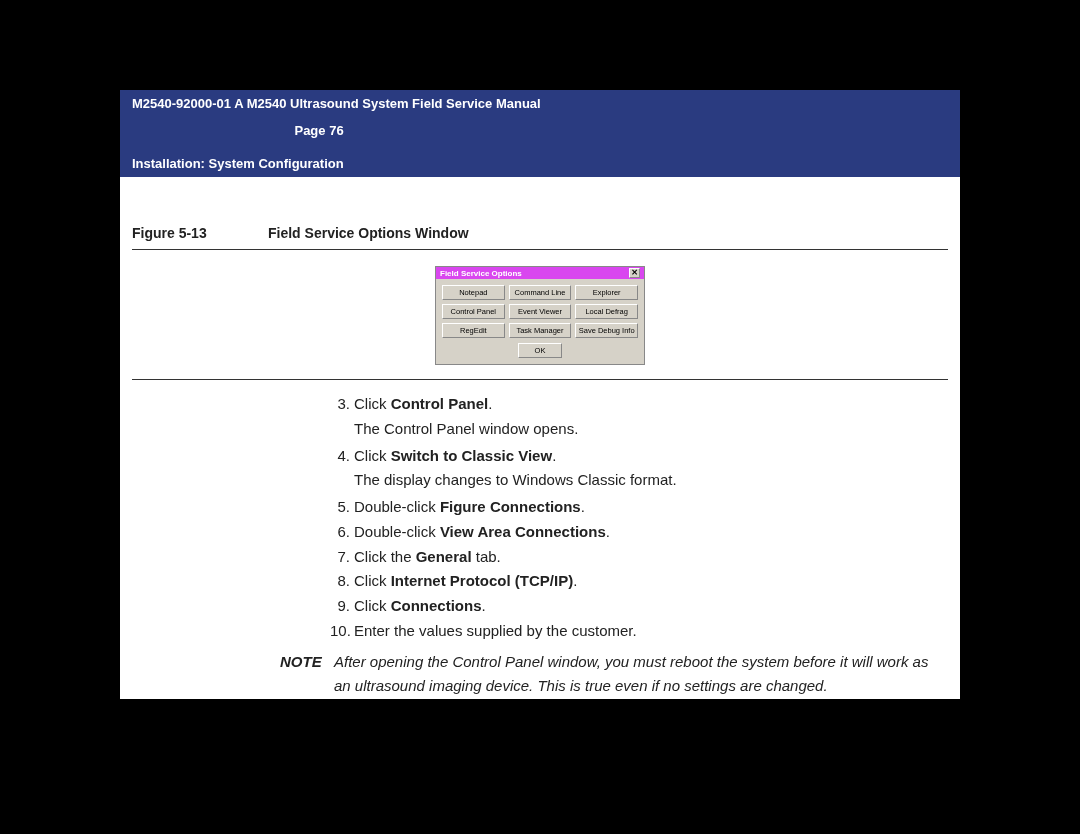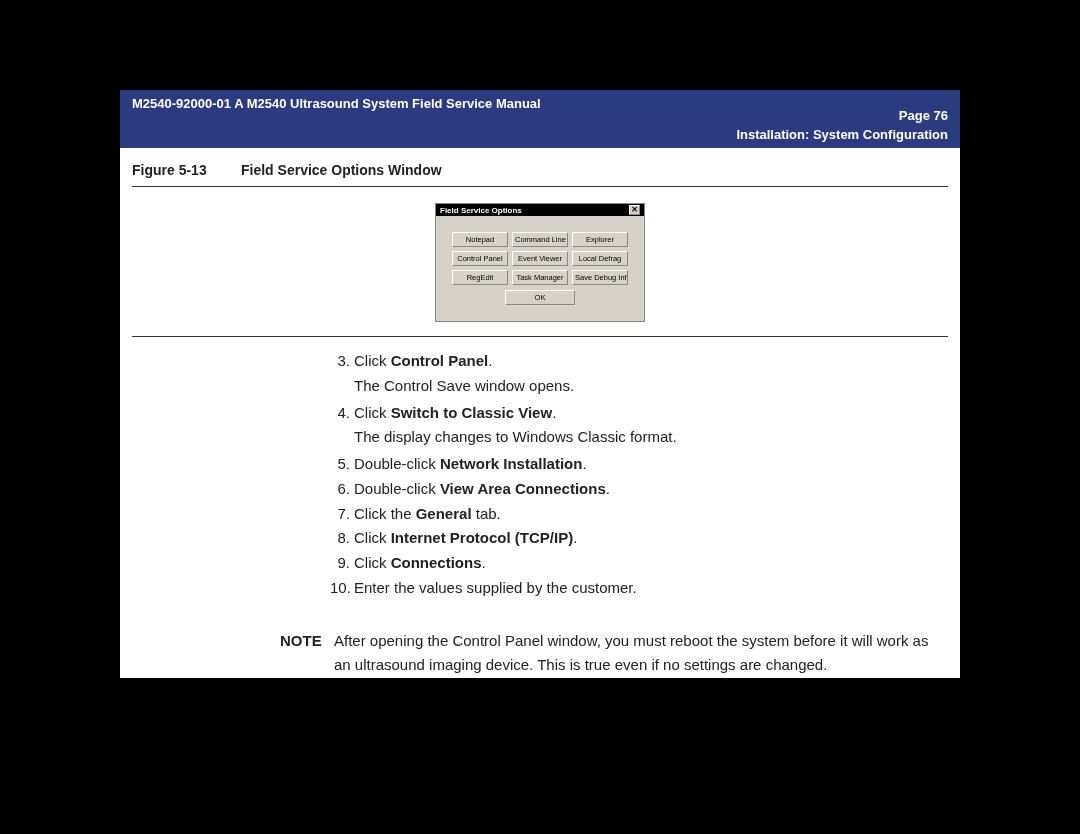--- a/index.html
+++ b/index.html
@@ -1,42 +1,42 @@
 <!DOCTYPE html>
 <html><head>
   <meta charset="utf-8">
   <style>
     * { box-sizing: border-box; margin: 0; padding: 0; }
     body { background: #000; width: 1080px; height: 834px; font-family: "Gill Sans", "Gill Sans MT", "Segoe UI", sans-serif; }
     .page { background: #fff; margin: 90px 120px 0 120px; }
-    .header-bar { background: #2a3b80; color: #fff; padding: 6px 12px; display: flex; justify-content: space-between; align-items: flex-start; font-size: 13px; }
+    .header-bar { background: #2a3b80; color: #fff; padding: 6px 12px; display: flex; justify-content: space-between; align-items: flex-start; font-size: 13px; flex-direction: column; }
     .header-left { font-weight: bold; }
     .header-right { text-align: right; font-weight: bold; }
     .header-page { display: block; margin-top: 12px; }
-    .header-section { display: block; margin-top: 4px; }
+    .header-section { display: block; margin-top: 18px; }
     .figure-row { display: flex; padding: 14px 12px 8px 12px; font-size: 14px; color: #222; align-items: baseline; }
-    .figure-label { font-weight: bold; width: 109px; flex-shrink: 0; }
+    .figure-label { font-weight: bold; width: 136px; flex-shrink: 0; margin-top: 34px; }
     .figure-title { font-weight: bold; }
     .rule { border: none; border-top: 1.5px solid #333; margin: 0 12px; }
     .embedded-area { display: flex; justify-content: center; padding: 16px 0 14px 0; }
     .win { width: 210px; background: #d6d2c8; border: 1px solid #888; font-size: 8px; font-family: Tahoma, sans-serif; }
-    .win-title { background: #000000; color: #fff; padding: 1px 4px; display: flex; justify-content: space-between; align-items: center; font-weight: bold; font-size: 8px; }
+    .win-title { background: #d946ef; color: #fff; padding: 1px 4px; display: flex; justify-content: space-between; align-items: center; font-weight: bold; font-size: 8px; }
     .win-close { background: #d6d2c8; color: #000; width: 11px; height: 10px; display: inline-flex; align-items: center; justify-content: center; border: 1px solid #888; border-top-color: #fff; border-left-color: #fff; font-size: 8px; line-height: 1; }
-    .win-body { padding: 16px; }
+    .win-body { padding: 6px; }
     .win-grid { display: grid; grid-template-columns: repeat(3, 1fr); gap: 4px; }
     .win-btn { background: #d6d2c8; border: 1px solid #888; border-top-color: #fff; border-left-color: #fff; padding: 2px 2px; text-align: center; font-size: 7.5px; white-space: nowrap; overflow: hidden; }
     .win-ok-row { display: flex; justify-content: center; margin-top: 5px; }
-    .win-ok { width: 70px; }
+    .win-ok { width: 44px; }
     .content { padding: 12px 12px 0 12px; font-size: 15px; color: #222; line-height: 1.65; }
     .steps { margin-left: 198px; }
     .step { display: flex; }
     .step-num { width: 24px; flex-shrink: 0; text-align: right; padding-right: 4px; }
     .step-text { flex: 1; }
     .step-sub { margin-left: 24px; margin-bottom: 2px; }
-    .note-row { display: flex; margin-top: 28px; margin-left: 148px; padding-right: 10px; }
+    .note-row { display: flex; margin-top: 6px; margin-left: 148px; padding-right: 10px; font-style: italic; }
     .note-label { font-weight: bold; width: 54px; flex-shrink: 0; }
     .note-text { flex: 1; }
     b { font-weight: bold; }
   </style>
 </head>
 <body>
 
 <div class="page">
 
   <div class="header-bar">
@@ -80,31 +80,31 @@
 
   <hr class="rule">
 
   <div class="content">
     <div class="steps">
 
       <div class="step">
         <span class="step-num">3.</span>
         <span class="step-text"><span>Click </span><b>Control Panel</b><span>.</span></span>
       </div>
-      <div class="step-sub">The Control Save window opens.</div>
+      <div class="step-sub">The Control Panel window opens.</div>
 
       <div class="step">
         <span class="step-num">4.</span>
         <span class="step-text"><span>Click </span><b>Switch to Classic View</b><span>.</span></span>
       </div>
       <div class="step-sub">The display changes to Windows Classic format.</div>
 
       <div class="step">
         <span class="step-num">5.</span>
-        <span class="step-text"><span>Double-click </span><b>Network Installation</b><span>.</span></span>
+        <span class="step-text"><span>Double-click </span><b>Figure Connections</b><span>.</span></span>
       </div>
 
       <div class="step">
         <span class="step-num">6.</span>
         <span class="step-text"><span>Double-click </span><b>View Area Connections</b><span>.</span></span>
       </div>
 
       <div class="step">
         <span class="step-num">7.</span>
         <span class="step-text"><span>Click the </span><b>General</b><span> tab.</span></span>

